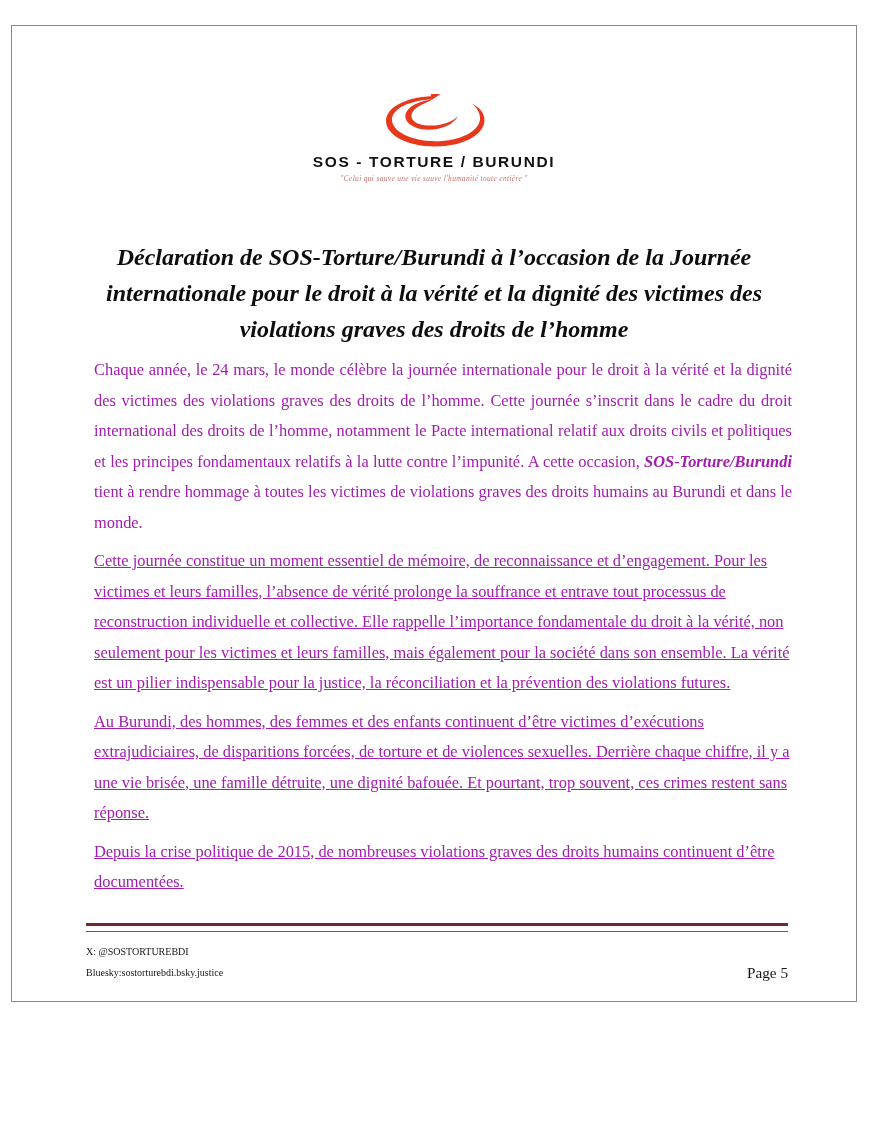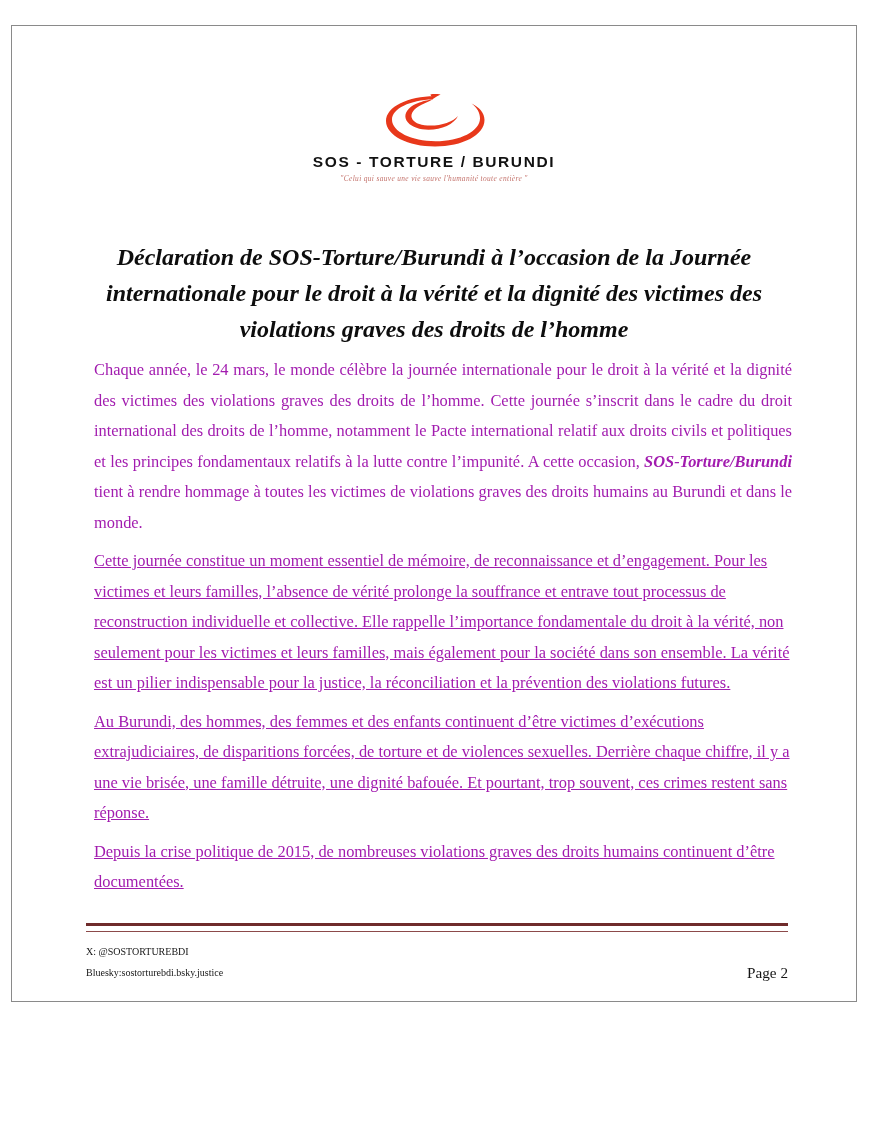--- a/index.html
+++ b/index.html
@@ -181,17 +181,17 @@
 
   </div>
 
   <div class="footer">
     <div class="footer-rule"></div>
     <div class="footer-row">
       <div class="footer-contact">
         <div>X: @SOSTORTUREBDI</div>
         <div>Bluesky:sostorturebdi.bsky.justice</div>
       </div>
-      <div class="footer-page">Page 2</div>
+      <div class="footer-page">Page 5</div>
     </div>
   </div>
 
 </div>
 
 </body></html>

